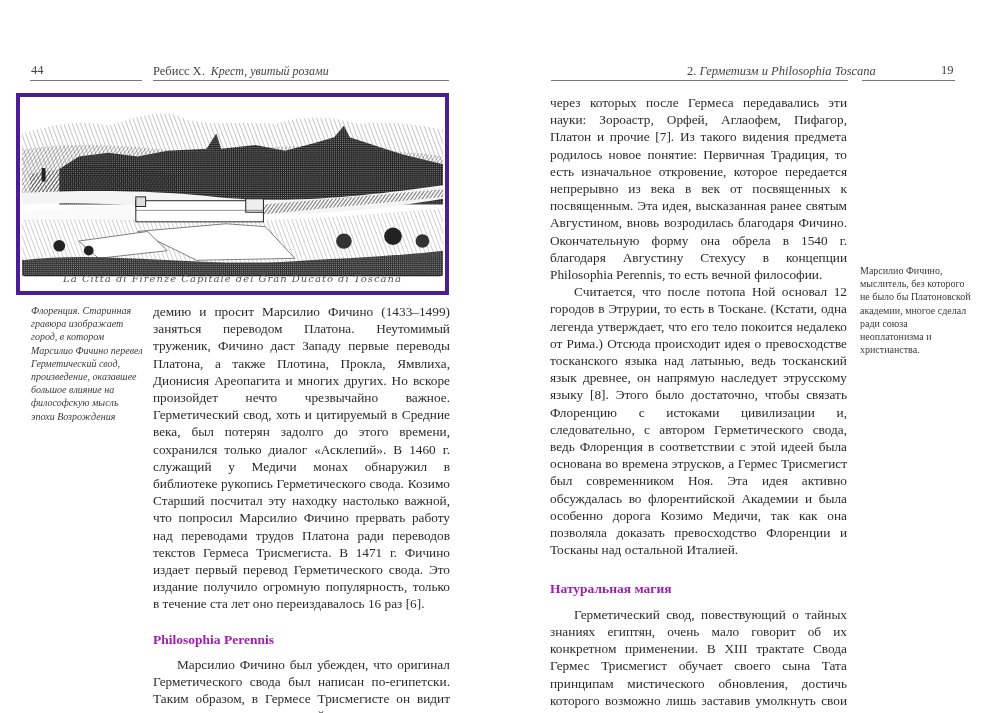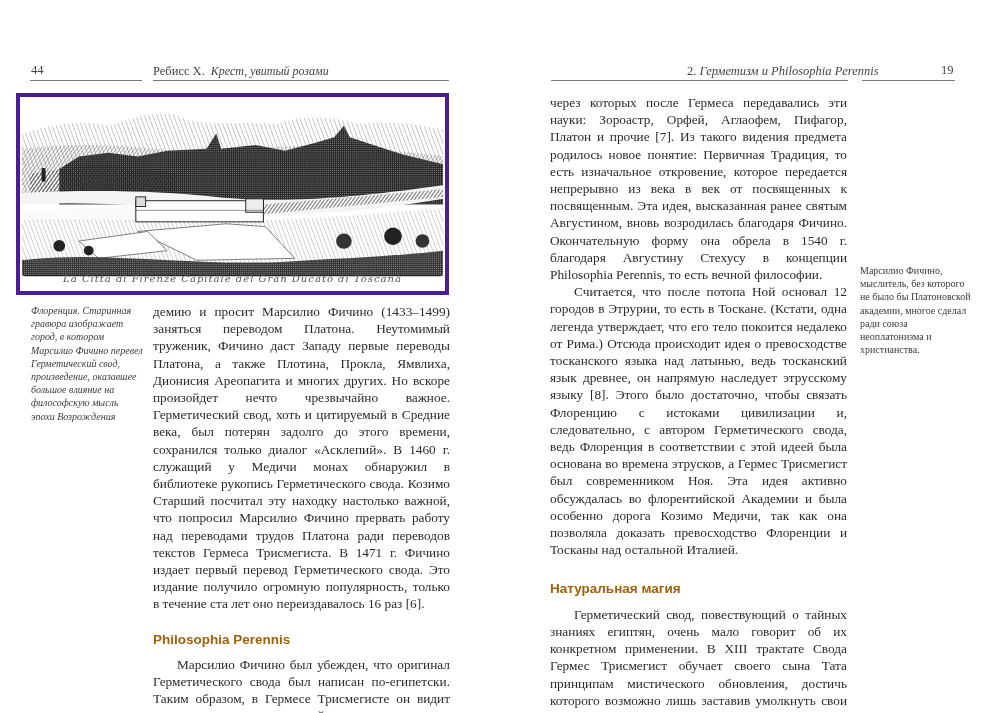--- a/index.html
+++ b/index.html
@@ -29,21 +29,21 @@
     font-style: italic; font-size: 10px; color: #555; letter-spacing: 1px;
     font-family: "DejaVu Serif", serif;
   }
 
   .body-text {
     position: absolute; font-size: 13.3px; line-height: 17.2px; text-align: justify; color: #2b2b2b;
   }
   .body-text p { margin: 0; }
   .body-text p.indent { text-indent: 24px; }
   .heading {
-    font-family: Liberation Sans, sans-serif; font-weight: bold; font-size: 13.5px; color: #a16207;
+    font-family: Liberation Serif, serif; font-weight: bold; font-size: 13.5px; color: #a21caf;
     margin: 0;
   }
 
   .side-note {
     position: absolute; font-size: 10px; line-height: 13.2px; color: #3a3a3a;
   }
   .side-note.italic { font-style: italic; }
 </style>
 </head>
 <body>
@@ -113,21 +113,21 @@
     <div style="height:18px;"></div>
     <p class="heading">Philosophia Perennis</p>
     <div style="height:8px;"></div>
     <p class="indent">Марсилио Фичино был убежден, что оригинал Герметического свода был написан по-египетски. Таким образом, в Гермесе Трисмегисте он видит стоявшего у истоков всех тайных наук египетского жреца, от которого эти науки и начали передаваться. Фичино в своей «Платоновской теологии о бессмертии души», опубликованной в 1474 г., приводит генеалогию философов,</p>
   </div>
 </div>
 
 <div class="page page-right">
   <div class="run-head" style="left:187px;">
     <span>2.</span>
-    <span style="font-style:italic;">Герметизм и Philosophia Perennis</span>
+    <span style="font-style:italic;">Герметизм и Philosophia Toscana</span>
   </div>
   <div class="rule" style="left:51px; width:297px;"></div>
   <div class="rule" style="left:362px; width:93px;"></div>
   <span class="pnum" style="left:441px;">19</span>
 
   <div class="body-text" style="left:50px; top:80px; width:297px;">
     <p>через которых после Гермеса передавались эти науки: Зороастр, Орфей, Аглаофем, Пифагор, Платон и прочие [7]. Из такого видения предмета родилось новое понятие: Первичная Традиция, то есть изначальное откровение, которое передается непрерывно из века в век от посвященных к посвященным. Эта идея, высказанная ранее святым Августином, вновь возродилась благодаря Фичино. Окончательную форму она обрела в 1540 г. благодаря Августину Стехусу в концепции Philosophia Perennis, то есть вечной философии.</p>
     <p class="indent">Считается, что после потопа Ной основал 12 городов в Этрурии, то есть в Тоскане. (Кстати, одна легенда утверждает, что его тело покоится недалеко от Рима.) Отсюда происходит идея о превосходстве тосканского языка над латынью, ведь тосканский язык древнее, он напрямую наследует этрусскому языку [8]. Этого было достаточно, чтобы связать Флоренцию с истоками цивилизации и, следовательно, с автором Герметического свода, ведь Флоренция в соответствии с этой идеей была основана во времена этрусков, а Гермес Трисмегист был современником Ноя. Эта идея активно обсуждалась во флорентийской Академии и была особенно дорога Козимо Медичи, так как она позволяла доказать превосходство Флоренции и Тосканы над остальной Италией.</p>
     <div style="height:22px;"></div>
     <p class="heading">Натуральная магия</p>

